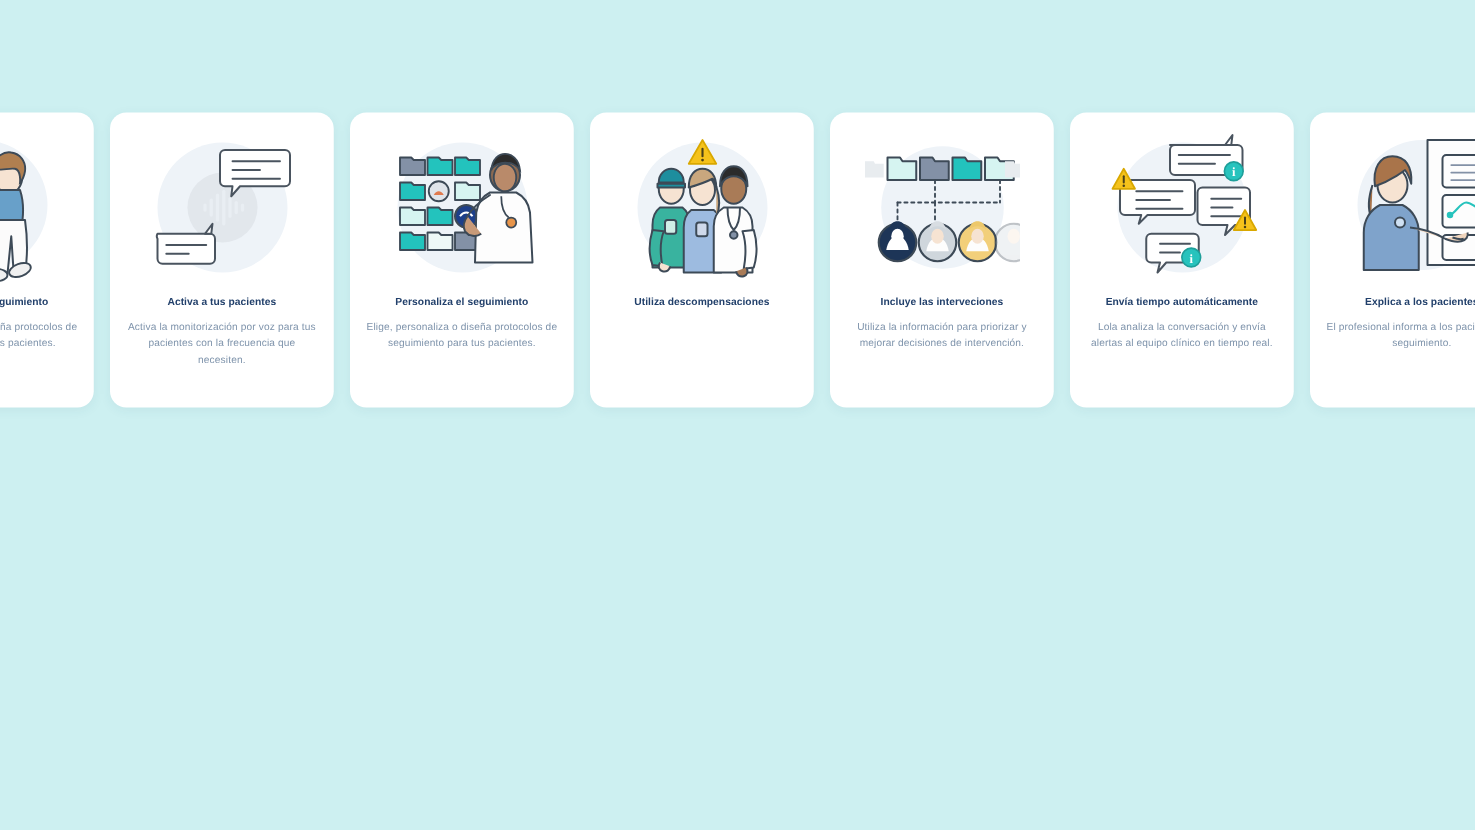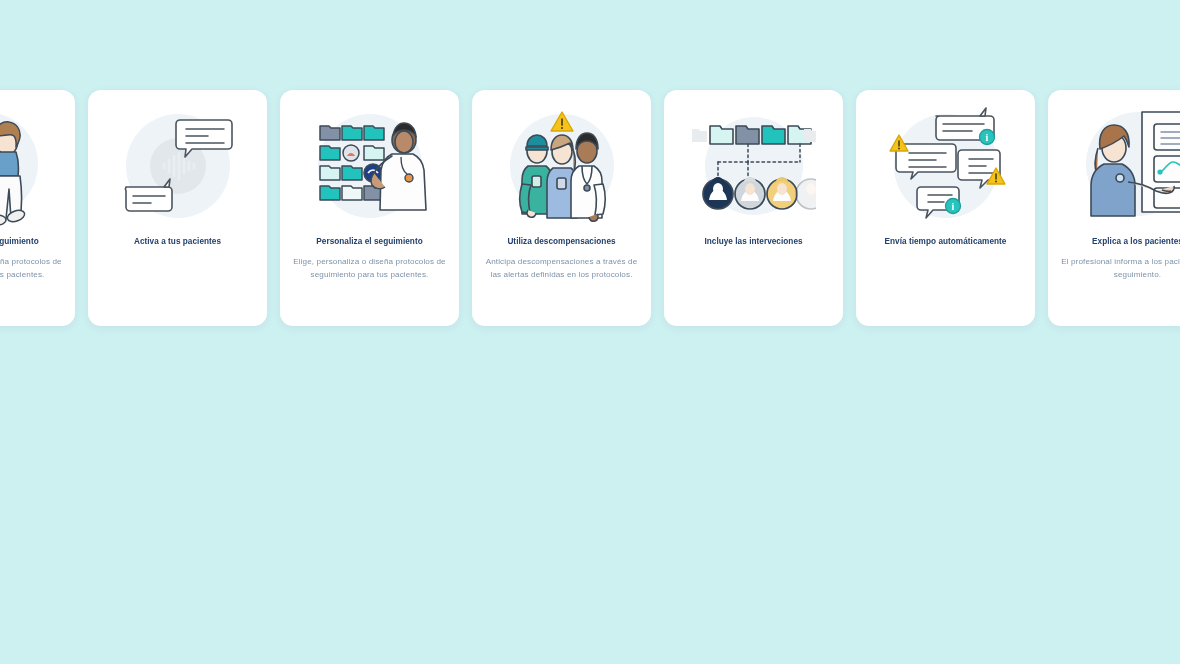--- a/index.html
+++ b/index.html
@@ -130,20 +130,21 @@
           <path d="M10 83h42a4 4 0 0 1 4 4v16a4 4 0 0 1-4 4H14a4 4 0 0 1-4-4V87a4 4 0 0 1 0-4z"></path>
           <path d="M48 83l6-8-1 8z"></path>
         </g>
         <g stroke="#4a545f" stroke-width="1.5" stroke-linecap="round">
           <line x1="17" y1="92" x2="49" y2="92"></line>
           <line x1="17" y1="99" x2="35" y2="99"></line>
         </g>
       </svg>
     </div>
     <div class="card-title">Activa a tus pacientes</div>
+    <div class="card-body">Activa la monitorización por voz para tus pacientes con la frecuencia que necesiten.</div>
   </div>
 
   <div class="feature-card">
     <div class="card-illustration">
       <svg viewBox="0 0 124 124" xmlns="http://www.w3.org/2000/svg">
         <circle cx="62" cy="62" r="52" fill="#eef3f8"></circle>
         <g stroke="#3d4a57" stroke-width="1.5" stroke-linejoin="round">
           <path d="M12 22h9l2 2h9v12H12z" fill="#8391a6"></path>
           <path d="M34 22h9l2 2h9v12H34z" fill="#23c3bd"></path>
           <path d="M56 22h9l2 2h9v12H56z" fill="#23c3bd"></path>
@@ -208,21 +209,20 @@
           <ellipse cx="87" cy="47" rx="10" ry="12" fill="#a97b57"></ellipse>
           <path d="M76 45c0-11 5-16 11-16s11 5 11 16c0 0-3-8-11-8s-11 8-11 8z" fill="#2b2b2b"></path>
           <path d="M103 80c3 10 3 20 0 30l-8 1c2-11 2-21-1-30z" fill="#fdfdfd"></path>
           <path d="M97 110c2 3 1 6-2 7-3 1-6-1-6-4" fill="#a97b57"></path>
           <path d="M82 62c0 9 2 15 5 18 3-3 5-9 5-18" fill="none"></path>
           <circle cx="87" cy="84" r="3" fill="#8391a6"></circle>
         </g>
       </svg>
     </div>
     <div class="card-title">Utiliza descompensaciones</div>
-    <div class="card-body">Anticipa descompensaciones a través de las alertas definidas en los protocolos.</div>
   </div>
 
   <div class="feature-card">
     <div class="card-illustration">
       <svg viewBox="0 0 124 124" xmlns="http://www.w3.org/2000/svg">
         <circle cx="62" cy="62" r="49" fill="#eef3f8"></circle>
         <g stroke="#3d4a57" stroke-width="1.6" stroke-linejoin="round">
           <path d="M18 22h10l2 3h11v15H18z" fill="#d6f4f1"></path>
           <path d="M44 22h10l2 3h11v15H44z" fill="#8391a6"></path>
           <path d="M70 22h10l2 3h11v15H70z" fill="#23c3bd"></path>
@@ -257,20 +257,21 @@
           <ellipse cx="90" cy="85" rx="5" ry="6" fill="#f6e3d2"></ellipse>
           <path d="M83 80c1-5 4-7 7-7s6 2 7 7c-2-2-4-3-7-3s-5 1-7 3z" fill="#edc86b"></path>
         </g>
         <g opacity="0.33">
           <circle cx="119" cy="90" r="15" fill="#cfd6dc" stroke="#3d4a57" stroke-width="1.7"></circle>
           <ellipse cx="119" cy="85" rx="5" ry="6" fill="#f6e3d2"></ellipse>
         </g>
       </svg>
     </div>
     <div class="card-title">Incluye las interveciones</div>
+    <div class="card-body">Utiliza la información para priorizar y mejorar decisiones de intervención.</div>
   </div>
 
   <div class="feature-card">
     <div class="card-illustration">
       <svg viewBox="0 0 124 124" xmlns="http://www.w3.org/2000/svg">
         <circle cx="62" cy="62" r="52" fill="#eef3f8"></circle>
 
         <g fill="#fff" stroke="#4a545f" stroke-width="1.6" stroke-linejoin="round">
           <path d="M52 12h54a4 4 0 0 1 4 4v16a4 4 0 0 1-4 4H56a4 4 0 0 1-4-4V16a4 4 0 0 1 4-4z"></path>
           <path d="M96 12l6-8-1 8z"></path>
@@ -315,20 +316,21 @@
         </g>
         <g stroke="#4a545f" stroke-width="1.5" stroke-linecap="round">
           <line x1="44" y1="91" x2="68" y2="91"></line>
           <line x1="44" y1="98" x2="60" y2="98"></line>
         </g>
         <circle cx="69" cy="102" r="7.5" fill="#27c3bd" stroke="#1e9f9a" stroke-width="1.3"></circle>
         <text x="69" y="106" font-family="'Liberation Serif', serif" font-size="10" font-weight="bold" fill="#fff" text-anchor="middle">i</text>
       </svg>
     </div>
     <div class="card-title">Envía tiempo automáticamente</div>
+    <div class="card-body">Lola analiza la conversación y envía alertas al equipo clínico en tiempo real.</div>
   </div>
 
   <div class="feature-card">
     <div class="card-illustration">
       <svg viewBox="0 0 124 124" xmlns="http://www.w3.org/2000/svg">
         <circle cx="62" cy="60" r="52" fill="#eef3f8"></circle>
         <g stroke="#3d4a57" stroke-width="1.6" stroke-linejoin="round" fill="#fdfdfd">
           <path d="M66 8h62a5 5 0 0 1 5 5v90a5 5 0 0 1-5 5H66z"></path>
           <rect x="78" y="20" width="48" height="26" rx="3"></rect>
           <rect x="78" y="52" width="48" height="26" rx="3"></rect>

